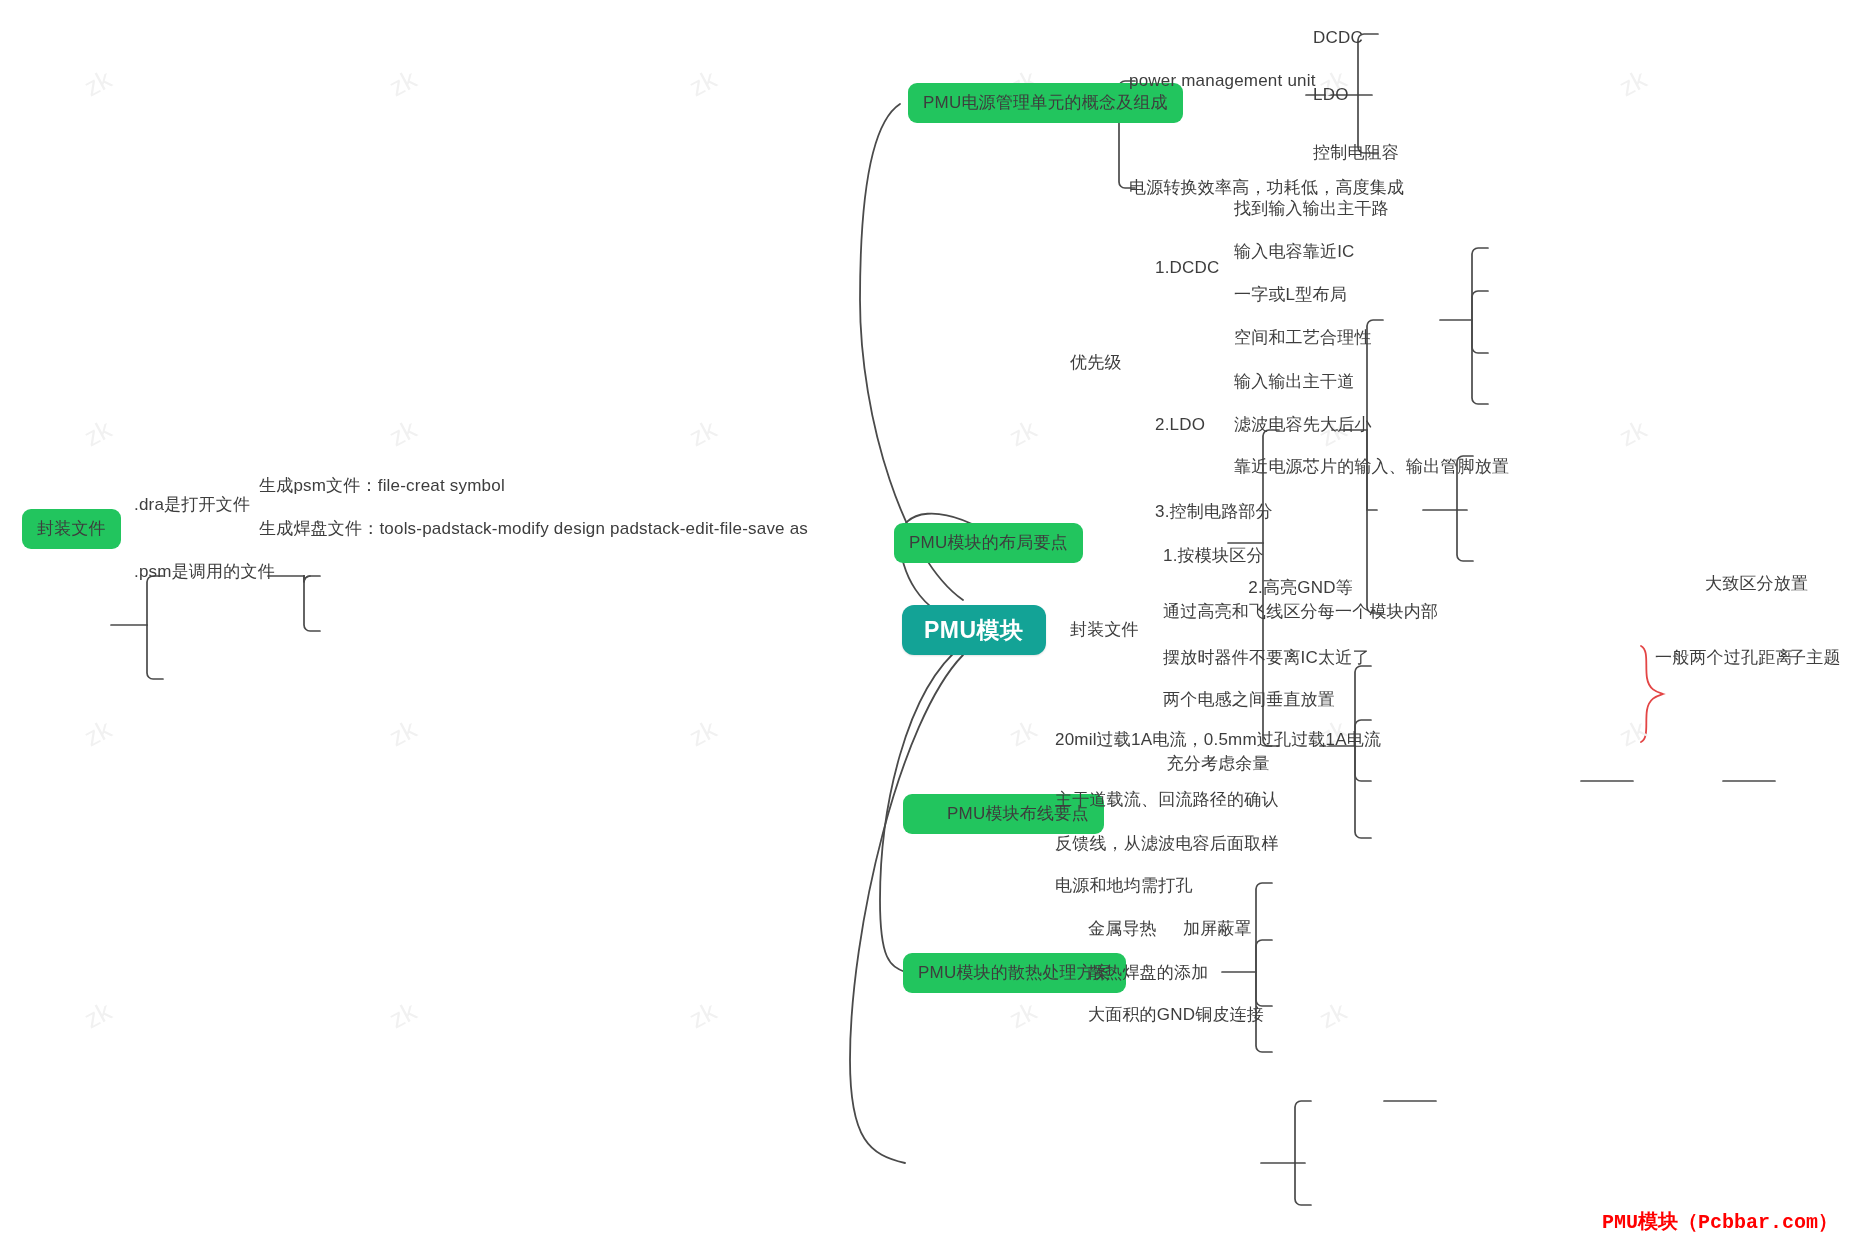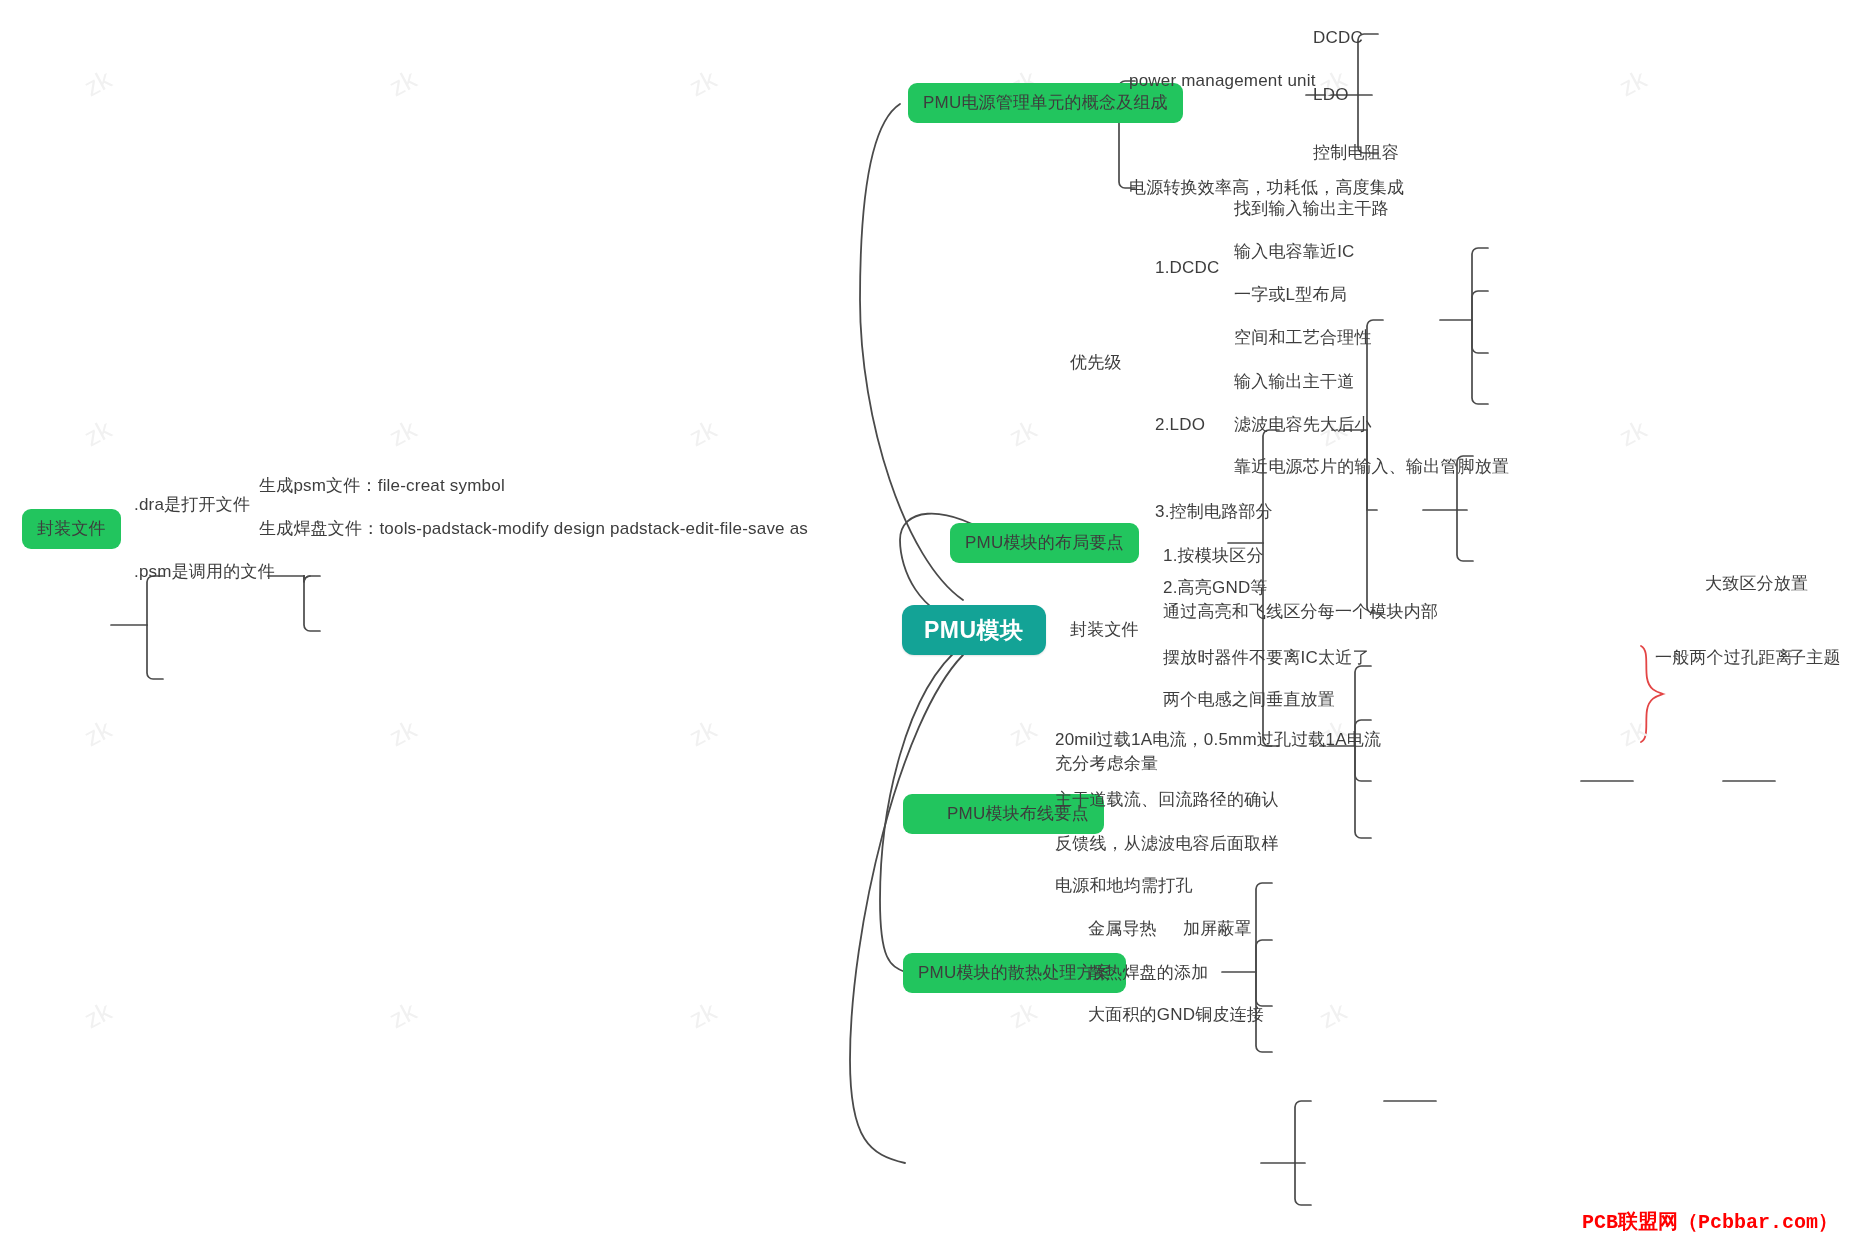--- a/index.html
+++ b/index.html
@@ -18,20 +18,21 @@
     position:absolute;
     white-space:pre;
     font-size:17px;
     line-height:22px;
     color:#3d3d3d;
     letter-spacing:.2px;
   }
   
   .node.leaf{
     transform:translateY(-50%);
+    text-align:center;
   }
   
   .node.box{
     background:#22c55e;
     border-radius:9px;
     padding:9px 15px;
     transform:translateY(-50%);
     font-size:17px;
   }
   
@@ -178,21 +179,21 @@
 
   <div class="node root" style="left:902px;top:630px;">PMU模块</div>
 
   <div class="node box" style="left:908px;top:103px;">PMU电源管理单元的概念及组成</div>
   <div class="node leaf" style="left:1129px;top:81px;">power management unit</div>
   <div class="node leaf" style="left:1313px;top:38px;">DCDC</div>
   <div class="node leaf" style="left:1313px;top:95px;">LDO</div>
   <div class="node leaf" style="left:1313px;top:153px;">控制电阻容</div>
   <div class="node leaf" style="left:1129px;top:188px;">电源转换效率高，功耗低，高度集成</div>
 
-  <div class="node box" style="left:950px;top:543px;">PMU模块的布局要点</div>
+  <div class="node box" style="left:894px;top:543px;">PMU模块的布局要点</div>
 
   <div class="node leaf" style="left:1070px;top:363px;">优先级</div>
 
   <div class="node leaf" style="left:1155px;top:268px;">1.DCDC</div>
   <div class="node leaf" style="left:1234px;top:209px;">找到输入输出主干路</div>
   <div class="node leaf" style="left:1234px;top:252px;">输入电容靠近IC</div>
   <div class="node leaf" style="left:1234px;top:295px;">一字或L型布局</div>
   <div class="node leaf" style="left:1234px;top:338px;">空间和工艺合理性</div>
 
   <div class="node leaf" style="left:1155px;top:425px;">2.LDO</div>
@@ -225,14 +226,14 @@
   <div class="node leaf" style="left:1088px;top:1015px;">大面积的GND铜皮连接</div>
 
   <div class="node box" style="left:22px;top:529px;">封装文件</div>
   <div class="node leaf" style="left:134px;top:505px;">.dra是打开文件</div>
   <div class="node leaf" style="left:259px;top:486px;">生成psm文件：file-creat symbol</div>
   <div class="node leaf" style="left:259px;top:529px;">生成焊盘文件：tools-padstack-modify design padstack-edit-file-save as</div>
   <div class="node leaf" style="left:134px;top:572px;">.psm是调用的文件</div>
 
   <div class="node leaf" style="left:1705px;top:584px;color:#3d3d3d;">大致区分放置</div>
 
-  <div id="brand">PCB联盟网（Pcbbar.com）</div>
+  <div id="brand">PMU模块（Pcbbar.com）</div>
 </div>
 
 </body></html>

